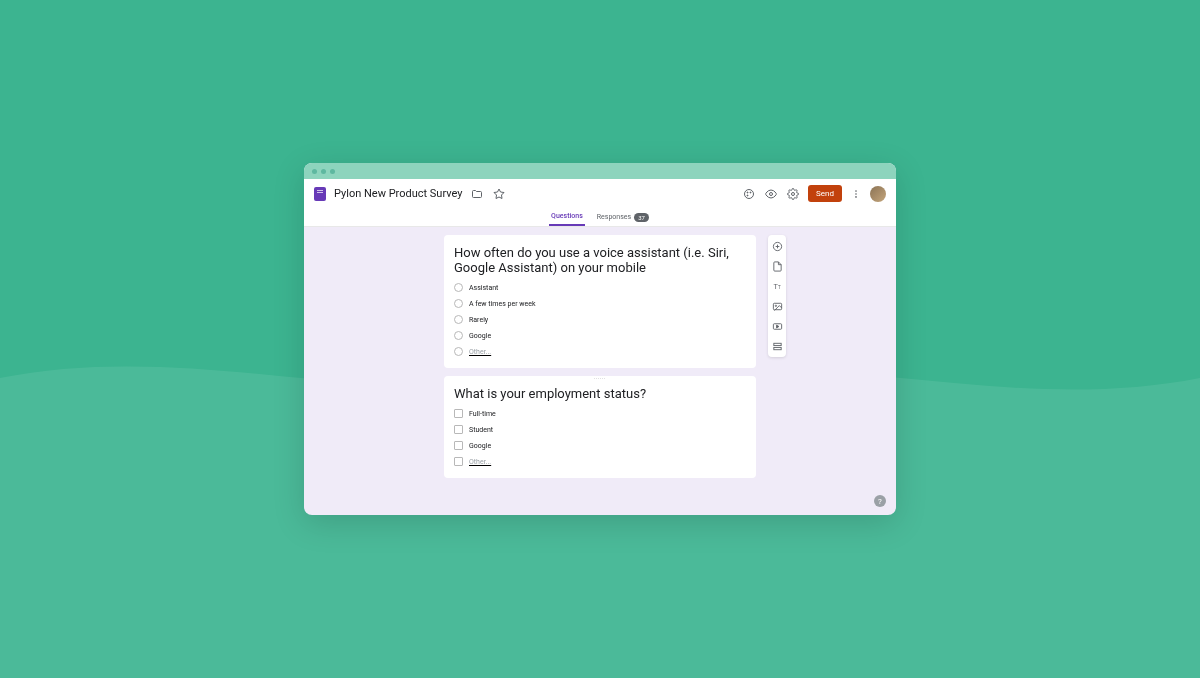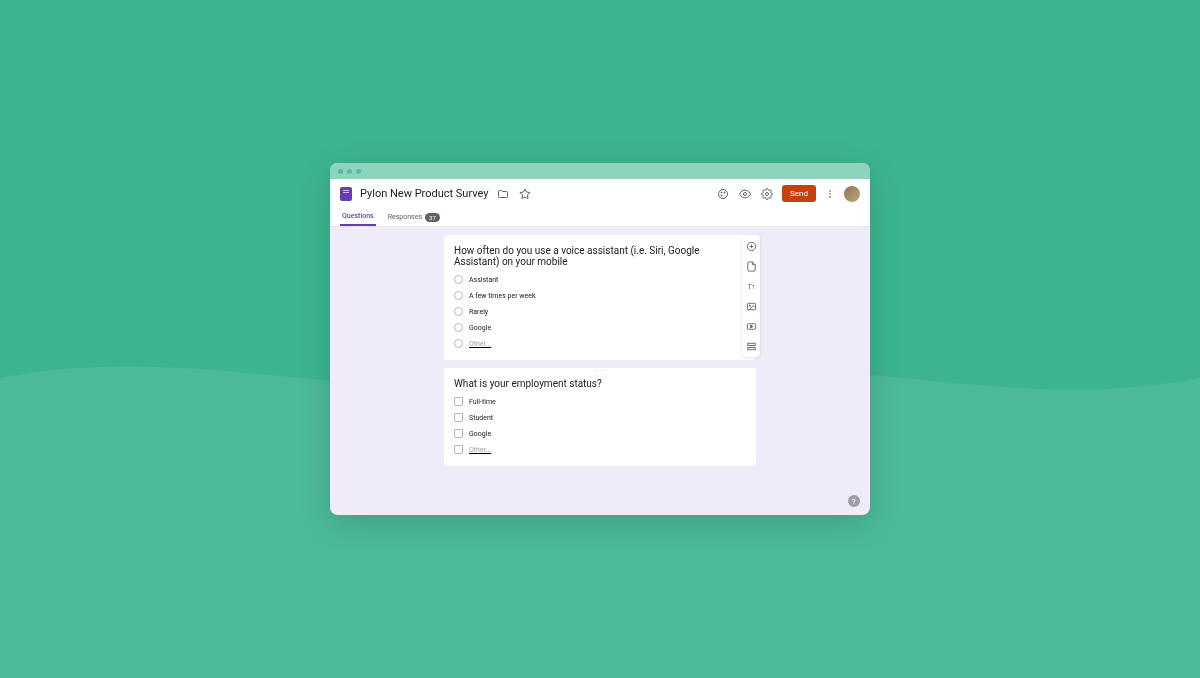--- a/index.html
+++ b/index.html
@@ -16,21 +16,21 @@
 .wave-bg {
   position: absolute;
   bottom: 0;
   left: 0;
   right: 0;
   height: 360px;
   opacity: 0.08;
   pointer-events: none;
 }
 .window {
-  width: 540px;
+  width: 592px;
   height: 352px;
   background: #f0ebf8;
   border-radius: 8px;
   box-shadow: 0 8px 32px rgba(0,0,0,0.15);
   overflow: hidden;
   display: flex;
   flex-direction: column;
   position: relative;
 }
 .chrome-bar {
@@ -108,21 +108,21 @@
   color: #5f6368;
 }
 .avatar {
   width: 16px;
   height: 16px;
   border-radius: 50%;
   background: linear-gradient(135deg, #8b7355 0%, #c4a57b 100%);
 }
 .tabs {
   display: flex;
-  justify-content: flex-start;
+  justify-content: center;
   gap: 10px;
   margin-top: 6px;
 }
 .tab {
   font-size: 7px;
   color: #5f6368;
   padding: 4px 2px;
   cursor: pointer;
   display: flex;
   align-items: center;
@@ -172,21 +172,21 @@
   gap: 1px;
   opacity: 0.25;
 }
 .drag-handle span {
   width: 1px;
   height: 1px;
   background: #5f6368;
   border-radius: 50%;
 }
 .q-title {
-  font-size: 10px;
+  font-size: 13px;
   color: #202124;
   margin-bottom: 8px;
 }
 .option-row {
   display: flex;
   align-items: center;
   gap: 6px;
   margin-bottom: 7px;
 }
 .option-row:last-child { margin-bottom: 0; text-decoration: underline; }

